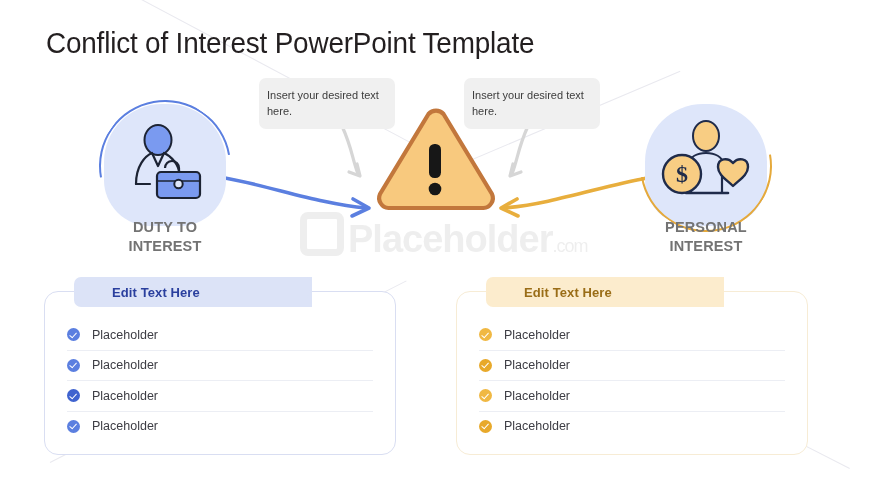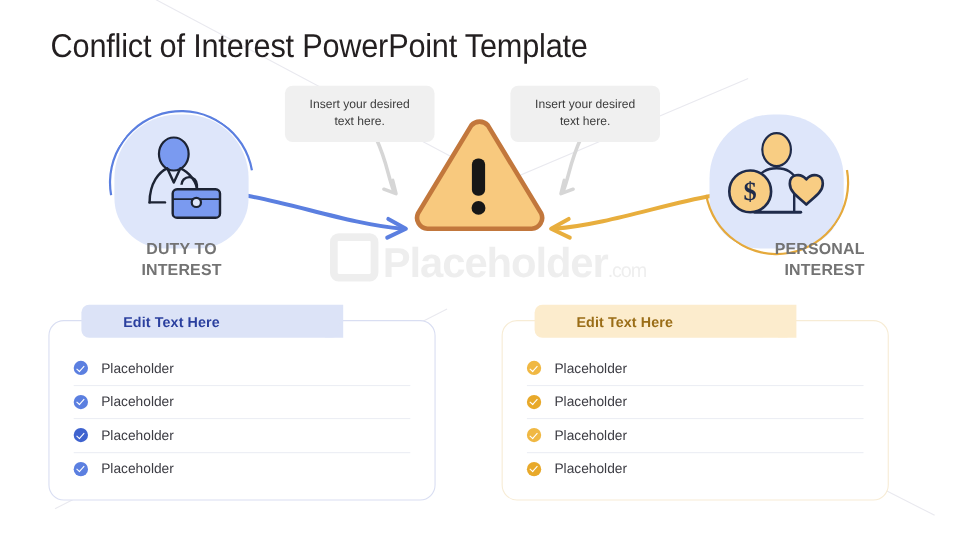--- a/index.html
+++ b/index.html
@@ -117,34 +117,34 @@
     width: 200px;
     text-align: center;
     font-size: 14.5px;
     font-weight: 700;
     line-height: 1.32;
     letter-spacing: 0.15px;
     color: #737373;
   }
   .label-left   { left: 65px;  top: 218px; }
   .label-center { left: 335px; top: 218px; }
-  .label-right  { left: 586px; top: 218px; text-align: right; }
+  .label-right  { left: 606px; top: 218px; }
 
   
   .callout {
     position: absolute;
     width: 136px;
-    padding: 10px 20px;
+    padding: 10px 8px;
     box-sizing: border-box;
     background: #f0f0f0;
     border-radius: 7px;
     font-size: 11px;
     line-height: 1.42;
     color: #3c3c3c;
-    text-align: center;
+    text-align: left;
   }
   .callout-left  { left: 259px; top: 78px; }
   .callout-right { left: 464px; top: 78px; }
 
   
   .card {
     position: absolute;
     box-sizing: border-box;
     width: 352px;
     height: 164px;

